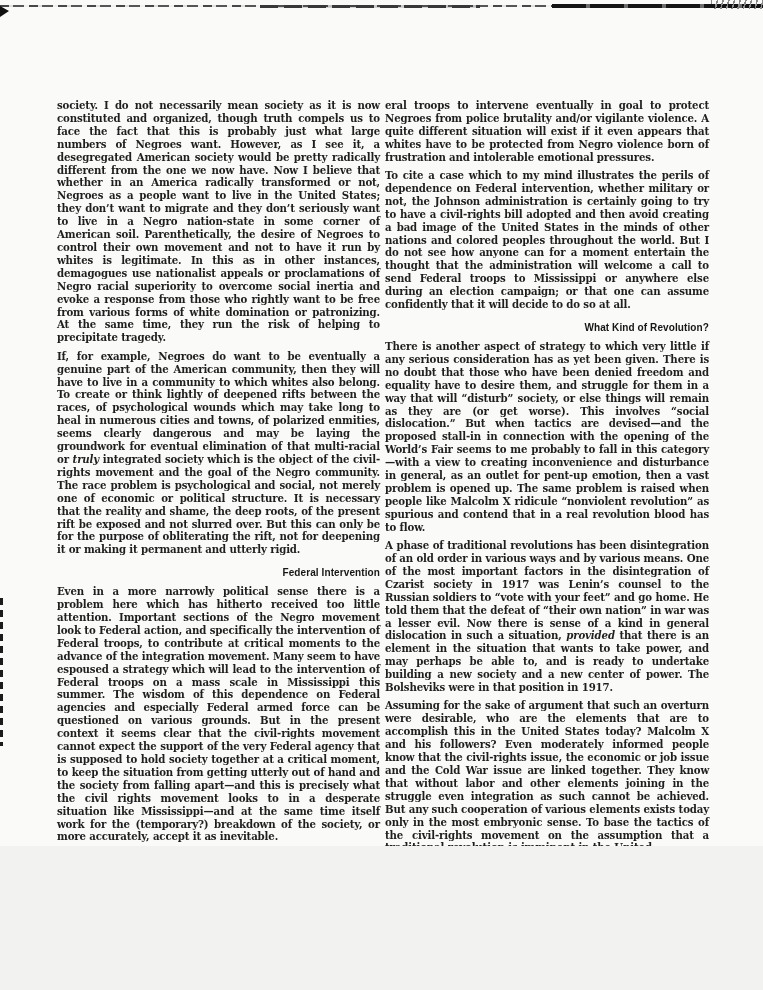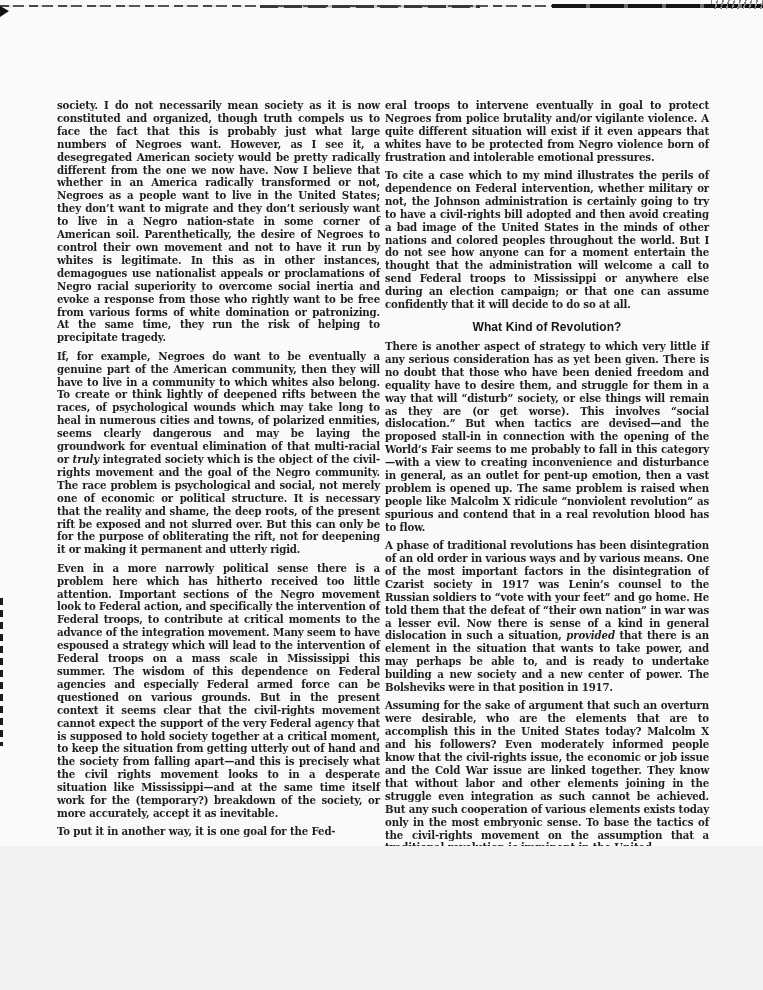--- a/index.html
+++ b/index.html
@@ -21,24 +21,24 @@
     letter-spacing:-0.15px;
     color:#1f1f1f;
   }
   .col-left{left:57px;}
   .col-right{left:385px;width:324px;}
   .body-para{margin:0 0 5.5px 0;}
   .body-para i{}
   .section-heading{
     font-family:"Liberation Sans","DejaVu Sans",sans-serif;
     font-weight:bold;
-    font-size:12px;line-height:15px;
+    font-size:10px;line-height:15px;
     letter-spacing:0.1px;
     color:#161616;
-    text-align:center;
+    text-align:right;
     margin:9px 0 5px 0;
   }
   .page-number{
     position:absolute;left:57px;top:892px;
     font-family:"DejaVu Serif","Liberation Serif",serif;
     font-weight:bold;font-size:11px;color:#222;
   }
   
   .art{position:absolute;pointer-events:none;}
   .top-edge{
@@ -88,20 +88,21 @@
   <div class="art top-edge-dark"></div>
   <div class="art corner-dashes"></div>
   <div class="art left-triangle"></div>
   <div class="art left-edge-marks-1"></div>
   <div class="art left-edge-marks-2"></div>
   <div class="art bottom-edge"></div>
 
   <div class="col col-left">
     <p class="body-para">society. I do not necessarily mean society as it is now constituted and organized, though truth compels us to face the fact that this is probably just what large numbers of Negroes want. However, as I see it, a desegregated American society would be pretty radically different from the one we now have. Now I believe that whether in an America radically transformed or not, Negroes as a people want to live in the United States; they don’t want to migrate and they don’t seriously want to live in a Negro nation-state in some corner of American soil. Parenthetically, the desire of Negroes to control their own movement and not to have it run by whites is legitimate. In this as in other instances, demagogues use nationalist appeals or proclamations of Negro racial superiority to overcome social inertia and evoke a response from those who rightly want to be free from various forms of white domination or patronizing. At the same time, they run the risk of helping to precipitate tragedy.</p>
     <p class="body-para">If, for example, Negroes do want to be eventually a genuine part of the American community, then they will have to live in a community to which whites also belong. To create or think lightly of deepened rifts between the races, of psychological wounds which may take long to heal in numerous cities and towns, of polarized enmities, seems clearly dangerous and may be laying the groundwork for eventual elimination of that multi-racial or <i>truly</i> integrated society which is the object of the civil-rights movement and the goal of the Negro community. The race problem is psychological and social, not merely one of economic or political structure. It is necessary that the reality and shame, the deep roots, of the present rift be exposed and not slurred over. But this can only be for the purpose of obliterating the rift, not for deepening it or making it permanent and utterly rigid.</p>
+    <h2 class="section-heading">Federal Intervention</h2>
     <p class="body-para">Even in a more narrowly political sense there is a problem here which has hitherto received too little attention. Important sections of the Negro movement look to Federal action, and specifically the intervention of Federal troops, to contribute at critical moments to the advance of the integration movement. Many seem to have espoused a strategy which will lead to the intervention of Federal troops on a mass scale in Mississippi this summer. The wisdom of this dependence on Federal agencies and especially Federal armed force can be questioned on various grounds. But in the present context it seems clear that the civil-rights movement cannot expect the support of the very Federal agency that is supposed to hold society together at a critical moment, to keep the situation from getting utterly out of hand and the society from falling apart—and this is precisely what the civil rights movement looks to in a desperate situation like Mississippi—and at the same time itself work for the (temporary?) breakdown of the society, or more accurately, accept it as inevitable.</p>
     <p class="body-para">To put it in another way, it is one goal for the Fed-</p>
   </div>
 
   <div class="col col-right">
     <p class="body-para">eral troops to intervene eventually in goal to protect Negroes from police brutality and/or vigilante violence. A quite different situation will exist if it even appears that whites have to be protected from Negro violence born of frustration and intolerable emotional pressures.</p>
     <p class="body-para">To cite a case which to my mind illustrates the perils of dependence on Federal intervention, whether military or not, the Johnson administration is certainly going to try to have a civil-rights bill adopted and then avoid creating a bad image of the United States in the minds of other nations and colored peoples throughout the world. But I do not see how anyone can for a moment entertain the thought that the administration will welcome a call to send Federal troops to Mississippi or anywhere else during an election campaign; or that one can assume confidently that it will decide to do so at all.</p>
     <h2 class="section-heading">What Kind of Revolution?</h2>
     <p class="body-para">There is another aspect of strategy to which very little if any serious consideration has as yet been given. There is no doubt that those who have been denied freedom and equality have to desire them, and struggle for them in a way that will “disturb” society, or else things will remain as they are (or get worse). This involves “social dislocation.” But when tactics are devised—and the proposed stall-in in connection with the opening of the World’s Fair seems to me probably to fall in this category—with a view to creating inconvenience and disturbance in general, as an outlet for pent-up emotion, then a vast problem is opened up. The same problem is raised when people like Malcolm X ridicule “nonviolent revolution” as spurious and contend that in a real revolution blood has to flow.</p>
     <p class="body-para">A phase of traditional revolutions has been disintegration of an old order in various ways and by various means. One of the most important factors in the disintegration of Czarist society in 1917 was Lenin’s counsel to the Russian soldiers to “vote with your feet” and go home. He told them that the defeat of “their own nation” in war was a lesser evil. Now there is sense of a kind in general dislocation in such a situation, <i>provided</i> that there is an element in the situation that wants to take power, and may perhaps be able to, and is ready to undertake building a new society and a new center of power. The Bolsheviks were in that position in 1917.</p>

